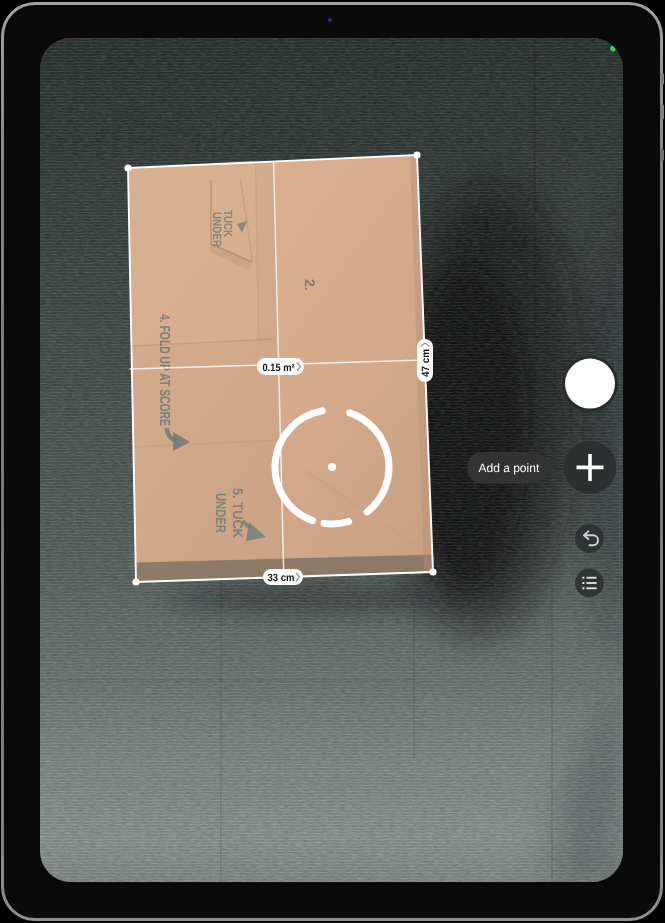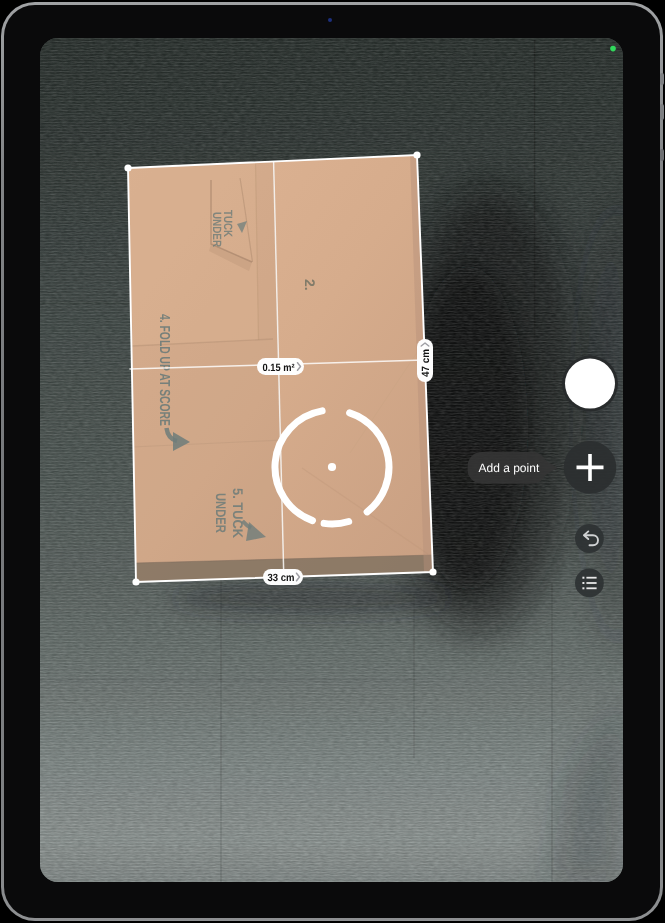--- a/index.html
+++ b/index.html
@@ -14,21 +14,21 @@
 <div class="abs" style="left:4px;top:5px;width:656px;height:913px;border-radius:31px;background:#0a0a0b;"></div>
 
 <div class="abs" style="left:328px;top:18px;width:4px;height:4px;border-radius:50%;background:#223a9a;opacity:.8;"></div>
 
 <div class="abs" style="left:660px;top:73px;width:4px;height:12px;border-radius:2px;background:#7e8083;"></div>
 
 <div class="abs" style="left:660px;top:104px;width:4px;height:16px;border-radius:2px;background:#7e8083;"></div>
 
 <div class="abs" style="left:660px;top:149px;width:4px;height:12px;border-radius:2px;background:#6e7073;"></div>
 
-<div class="abs" style="left:40px;top:38px;width:583px;height:844px;border-radius:18px;overflow:hidden;background:#3a4240;">
+<div class="abs" style="left:40px;top:38px;width:583px;height:844px;border-radius:31px;overflow:hidden;background:#3a4240;">
 <svg width="583" height="844" viewBox="0 0 583 844" xmlns="http://www.w3.org/2000/svg" text-rendering="geometricPrecision">
 <defs>
   <linearGradient id="carpet" x1="0" y1="0" x2="0" y2="1">
     <stop offset="0" stop-color="#303835"></stop>
     <stop offset=".12" stop-color="#333b38"></stop>
     <stop offset=".26" stop-color="#3b4341"></stop>
     <stop offset=".40" stop-color="#454e4b"></stop>
     <stop offset=".53" stop-color="#4f5855"></stop>
     <stop offset=".65" stop-color="#5b6461"></stop>
     <stop offset=".76" stop-color="#6c7572"></stop>

